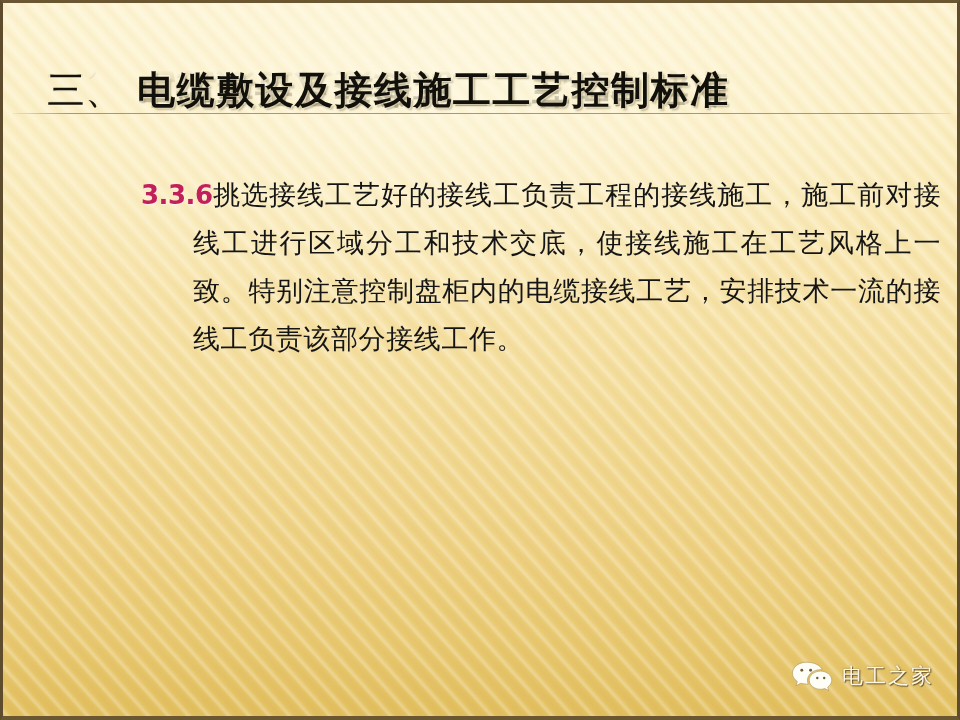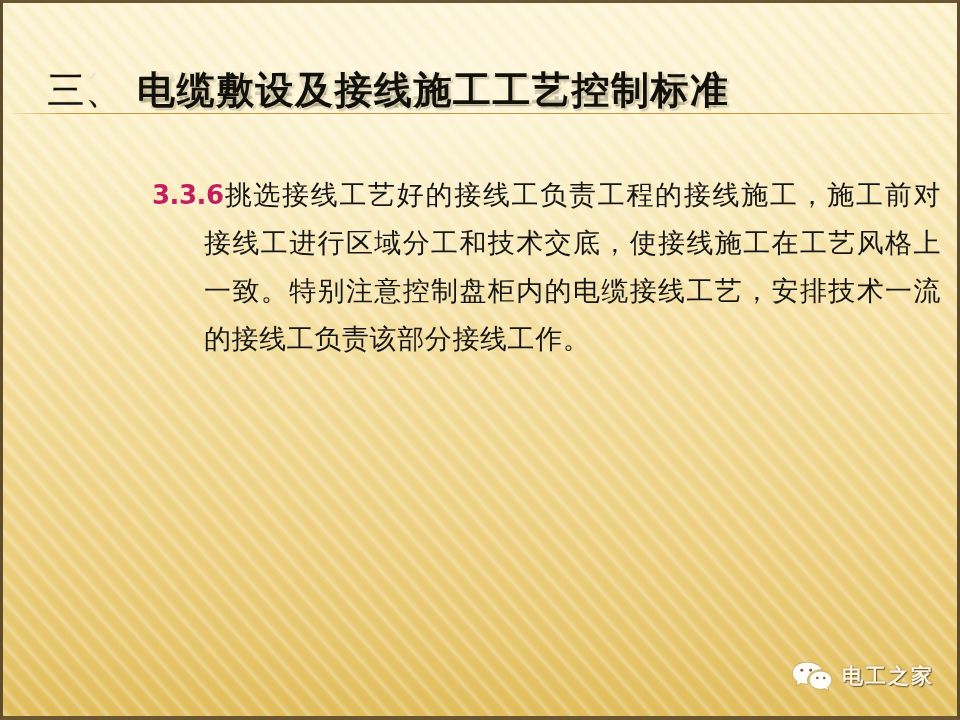--- a/index.html
+++ b/index.html
@@ -143,21 +143,20 @@
     text-justify: inter-character;
     letter-spacing: 0.6px;
     text-indent: 0;
     margin: 0;
   }
   .para + .para { margin-top: 48px; }
   .para-hang {
     display: block;
     padding-left: 52px;
     text-indent: -52px;
-    margin-left: 11px;
   }
   .num {
     color: #c2205a;
     font-weight: 700;
     font-family: "DejaVu Sans", "Liberation Sans", sans-serif;
     font-size: 26px;
     letter-spacing: -0.5px;
     text-shadow: 0.5px 0.5px 0 rgba(255,240,245,0.75);
   }
 
@@ -173,21 +172,21 @@
   .wechat-icon {
     position: relative;
     width: 42px;
     height: 30px;
     flex: 0 0 auto;
   }
   .wechat-icon svg { display: block; }
   .wm-text {
     font-family: "DejaVu Sans", "Liberation Sans", sans-serif;
     font-size: 21px;
-    font-weight: 700;
+    font-weight: 400;
     color: #fdf6e4;
     letter-spacing: 2px;
     text-shadow:
       1px 1px 1px rgba(70,52,20,0.75),
       0 0 2px rgba(70,52,20,0.45);
     white-space: nowrap;
   }
 </style>
 </head>
 <body>

